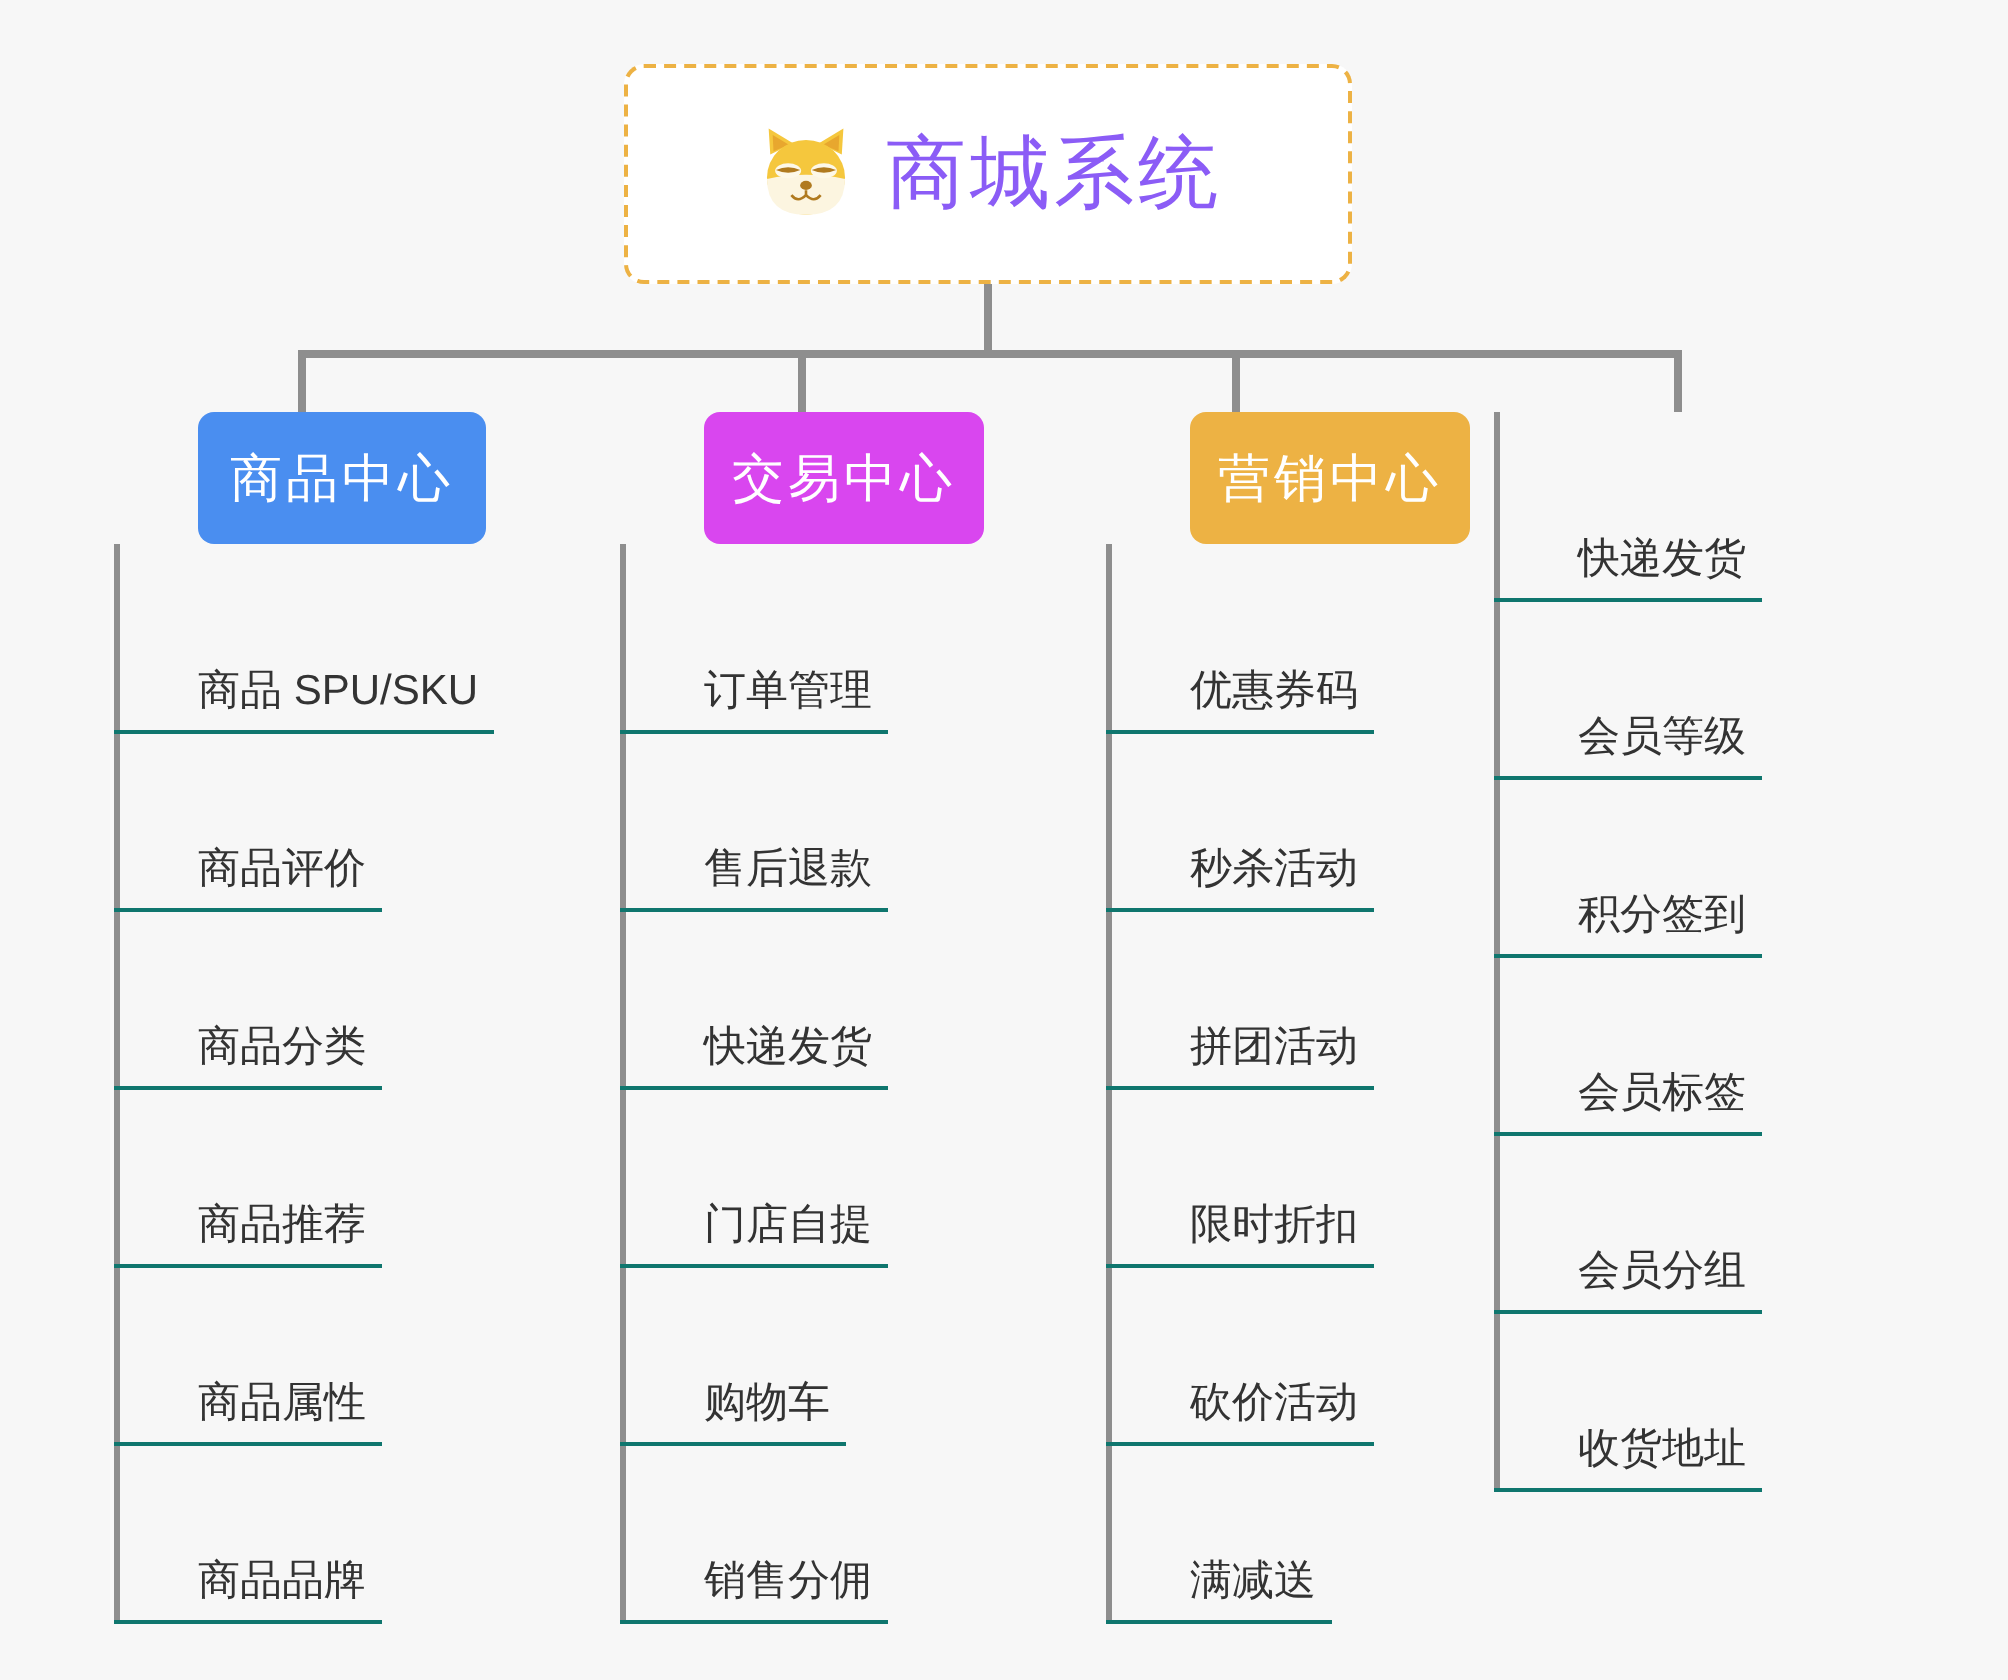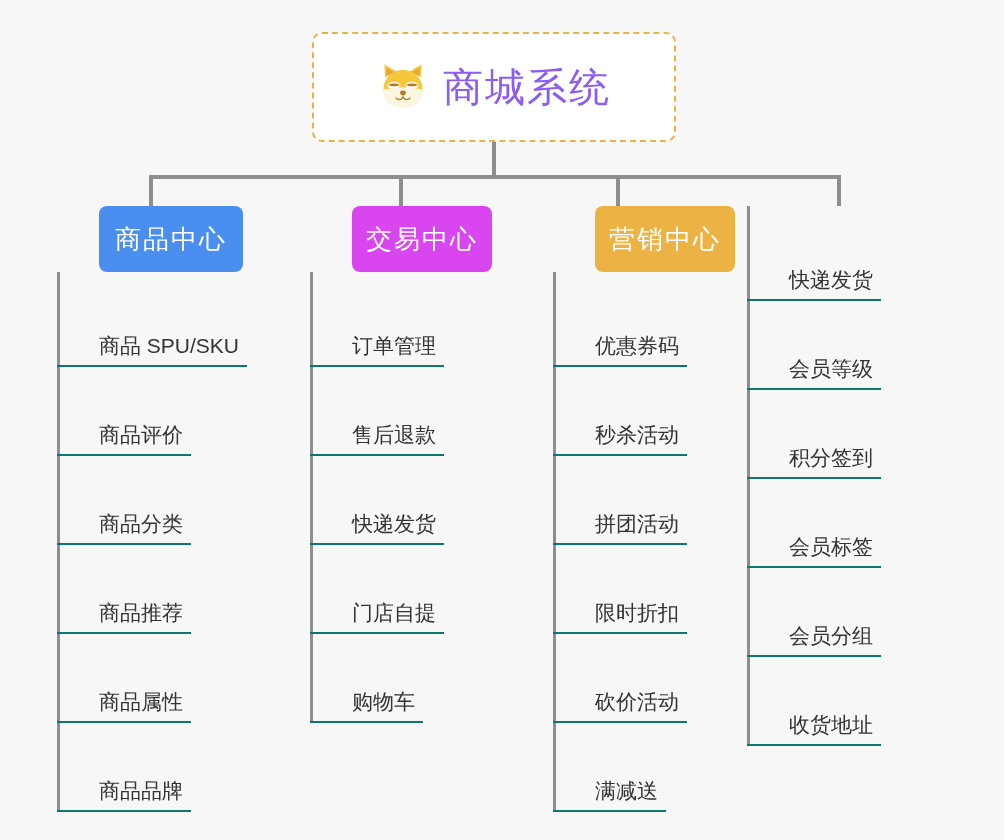--- a/index.html
+++ b/index.html
@@ -203,20 +203,23 @@
         </div>
       <div class="leaf">
           <span class="leaf-label">快递发货</span>
         </div>
       <div class="leaf">
           <span class="leaf-label">门店自提</span>
         </div>
       <div class="leaf">
           <span class="leaf-label">购物车</span>
         </div>
+      <div class="leaf">
+          <span class="leaf-label">销售分佣</span>
+        </div>
     </div>
   </div>
 
   <div class="column" id="col-2">
     <div class="col-header" style="background: rgb(237, 178, 68);">
       <span>营销中心</span>
     </div>
     <div class="col-body">
       <div class="leaf">
           <span class="leaf-label">优惠券码</span>

